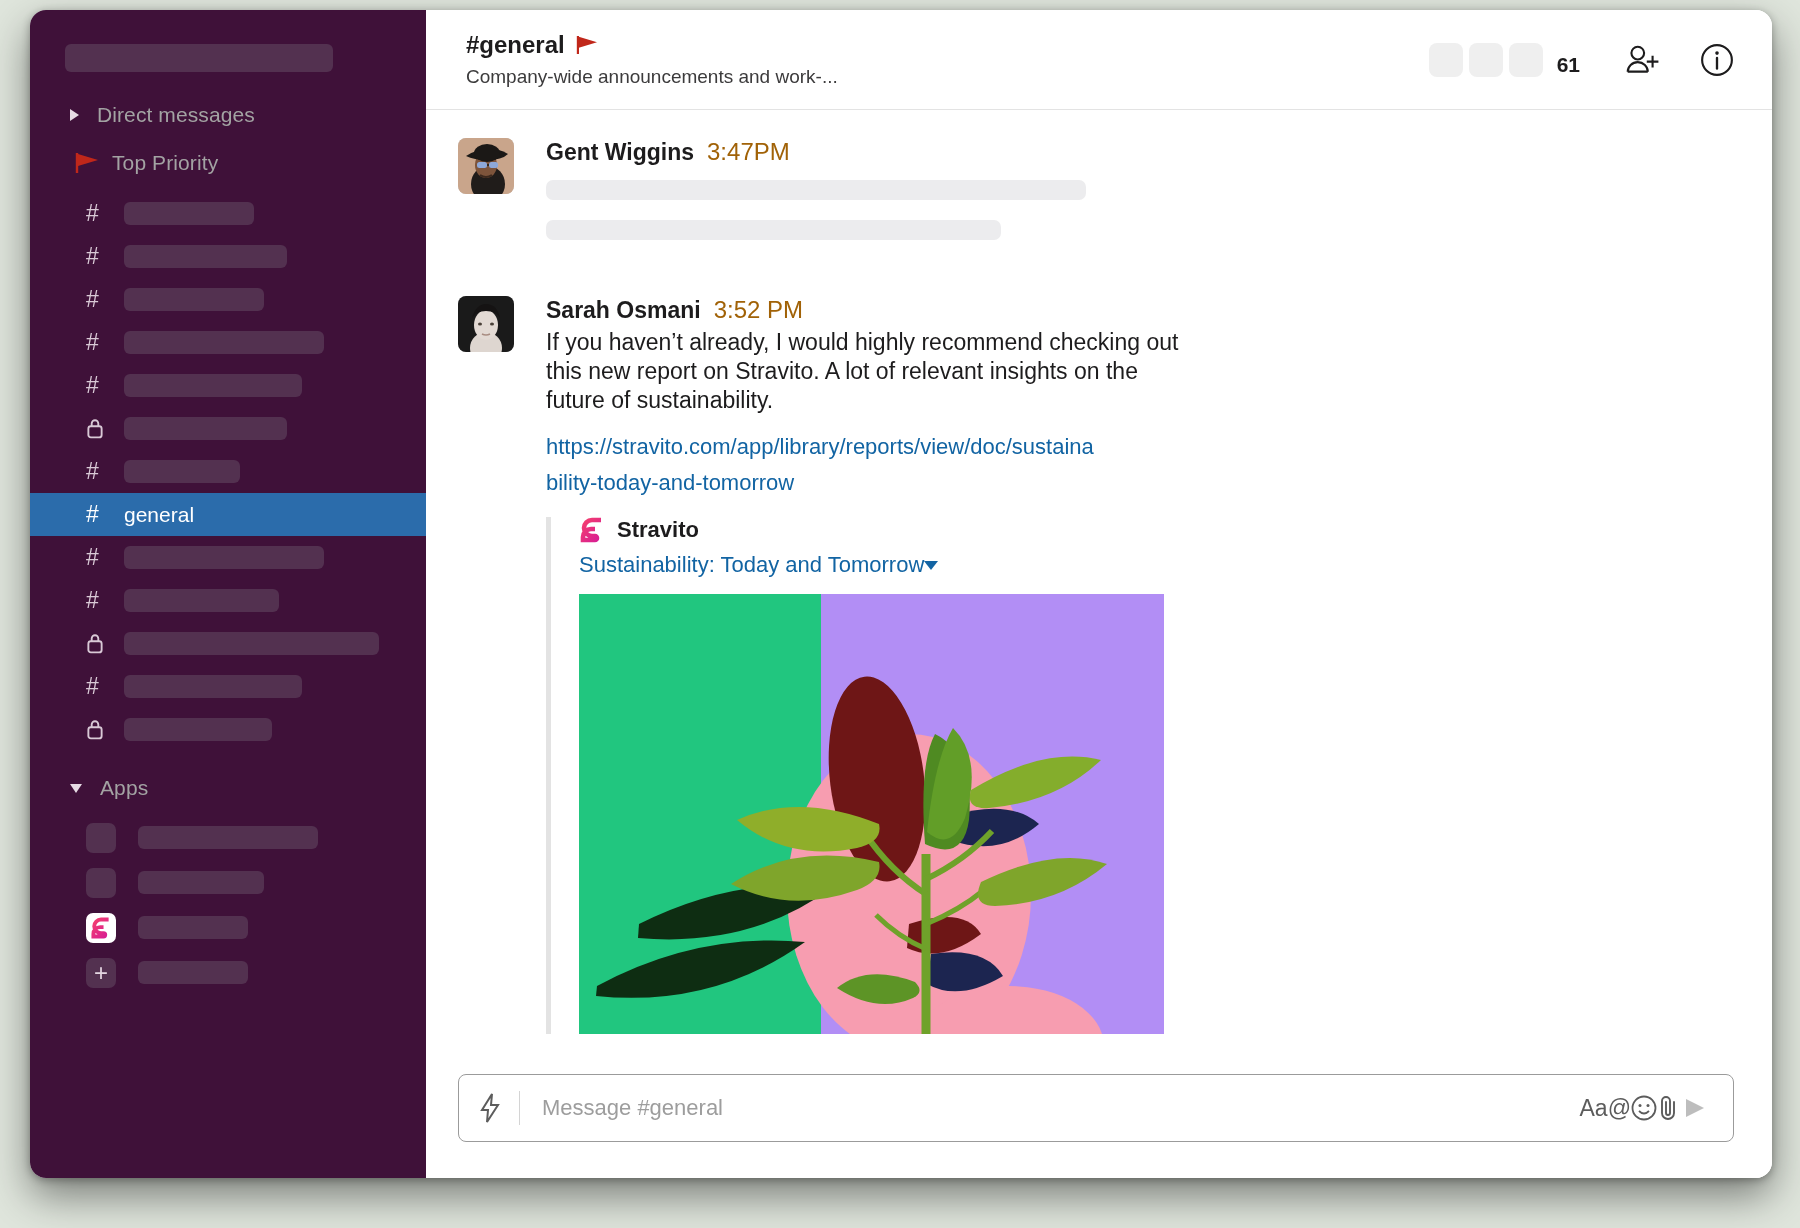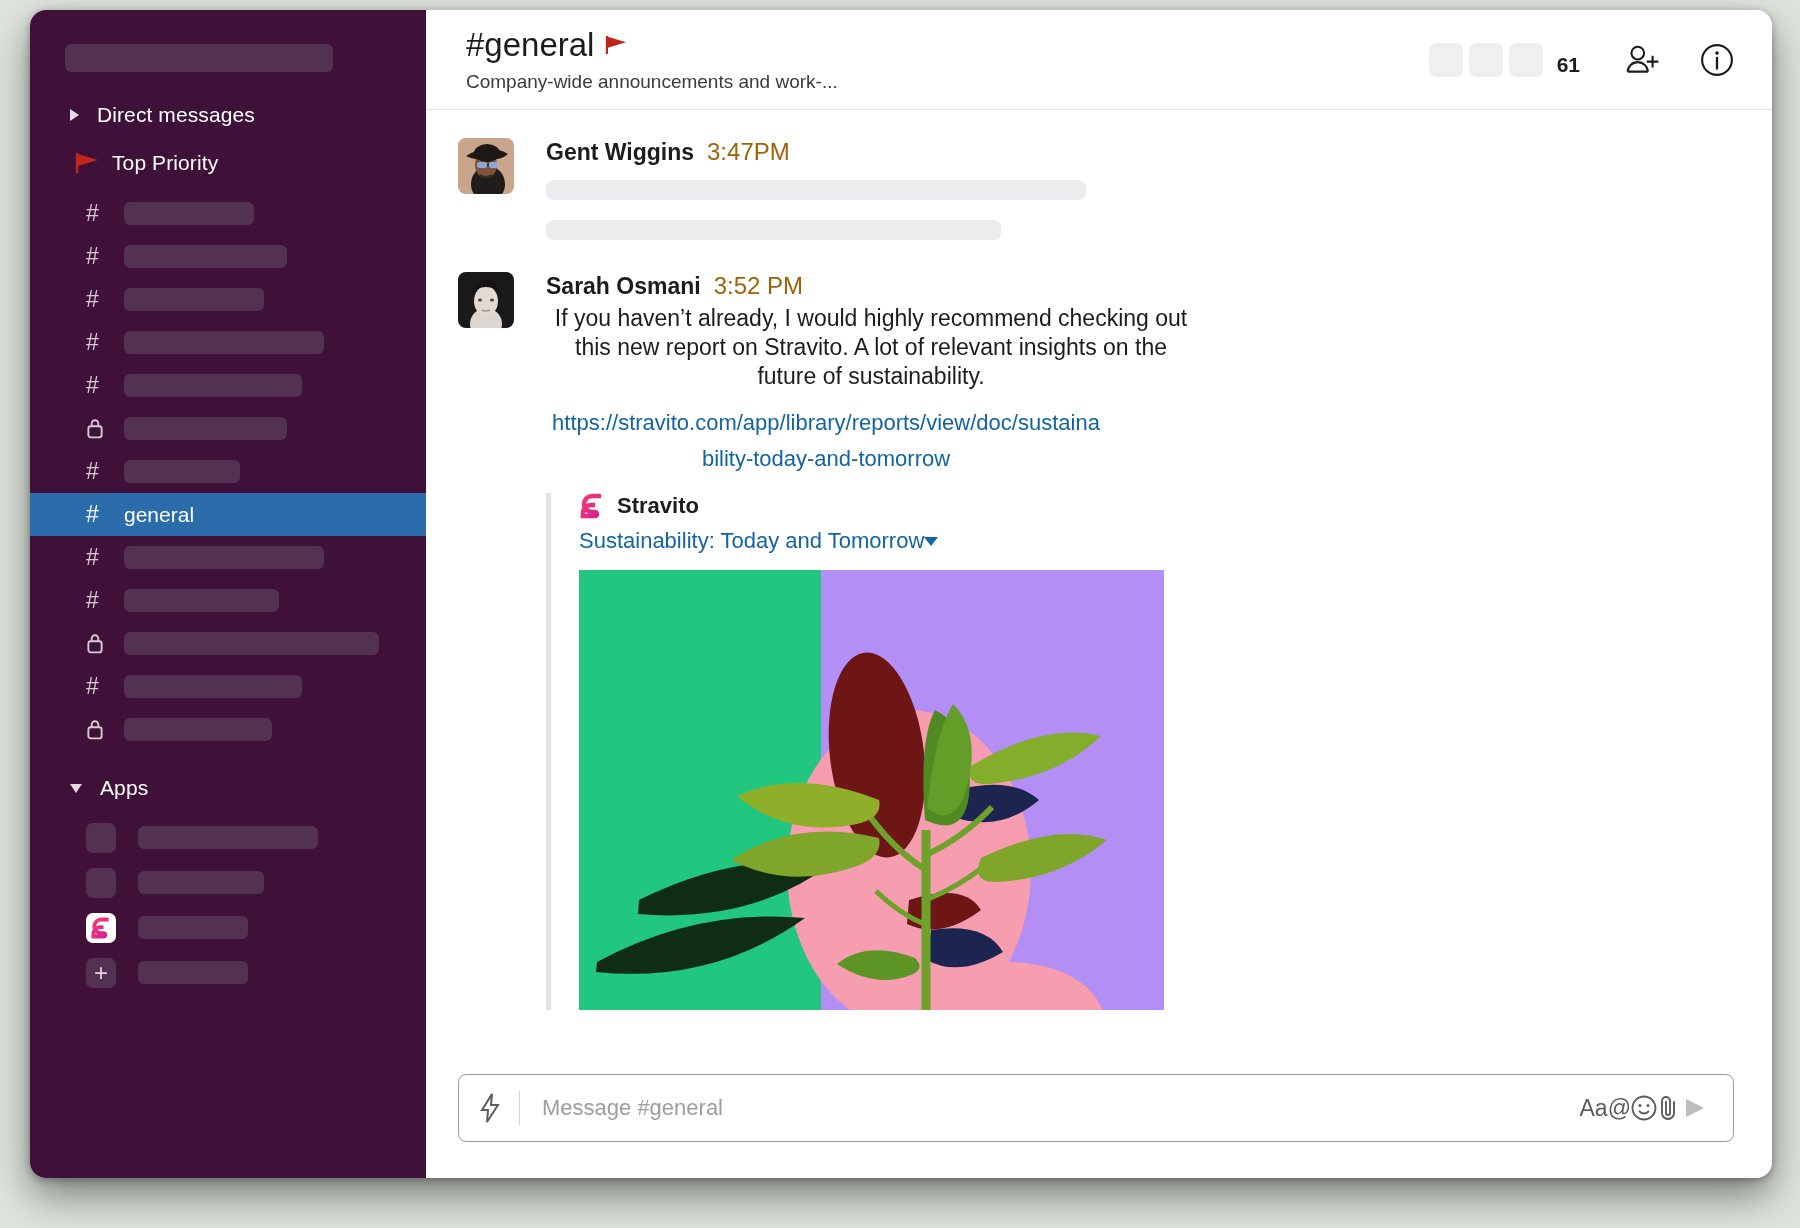--- a/index.html
+++ b/index.html
@@ -57,21 +57,21 @@
     border-left: 9px solid #e6dbe4;
     border-top: 6px solid transparent;
     border-bottom: 6px solid transparent;
   }
   .tri.down {
     border-top: 9px solid #e6dbe4;
     border-left: 6px solid transparent;
     border-right: 6px solid transparent;
   }
   .sb-section-label {
-    color: #ffffff;
+    color: #a3a3a3;
     font-size: 21px;
     letter-spacing: .1px;
   }
   .flag {
     width: 26px; margin-right: 12px; flex: 0 0 auto;
     display: block;
   }
 
   .ch-row {
     display: flex;
@@ -136,22 +136,22 @@
   .chan-header {
     height: 100px;
     flex: 0 0 100px;
     border-bottom: 1px solid #e3e3e3;
     display: flex;
     align-items: center;
     padding: 0 38px 0 32px;
   }
   .chan-title-wrap { flex: 1 1 auto; min-width: 0; padding-left: 8px; }
   .chan-title {
-    font-size: 33px;
-    font-weight: normal;
+    font-size: 24px;
+    font-weight: bold;
     color: #1d1c1d;
     display: flex;
     align-items: center;
     gap: 10px;
   }
   .chan-topic {
     font-size: 19px;
     color: #3c3b3c;
     margin-top: 7px;
   }
@@ -430,21 +430,21 @@
         <div class="msg-body">
           <div class="msg-head">
             <span class="msg-author">Gent Wiggins</span>
             <span class="msg-time">3:47PM</span>
           </div>
           <div class="redact-line" style="width:540px;"></div>
           <div class="redact-line" style="width:455px;margin-top:20px;"></div>
         </div>
       </div>
 
-      <div class="msg" style="margin-top:32px;text-align:center;">
+      <div class="msg" style="margin-top:56px;">
         <div class="msg-avatar">
           <svg viewBox="0 0 56 56" width="56" height="56">
             <rect width="56" height="56" fill="#1a1a1a"></rect>
             <ellipse cx="28" cy="52" rx="16" ry="16" fill="#ded6d0"></ellipse>
             <ellipse cx="28" cy="29" rx="12" ry="15" fill="#e3dad4"></ellipse>
             <path d="M14 22 q4 -14 14 -14 q11 0 14 14 q-4 -7 -14 -7 q-10 0 -14 7 Z" fill="#151313"></path>
             <ellipse cx="22" cy="28" rx="2" ry="1.5" fill="#4a4038"></ellipse>
             <ellipse cx="34" cy="28" rx="2" ry="1.5" fill="#4a4038"></ellipse>
             <path d="M24 38 q4 2 8 0" stroke="#a98d82" stroke-width="1.6" fill="none"></path>
           </svg>

